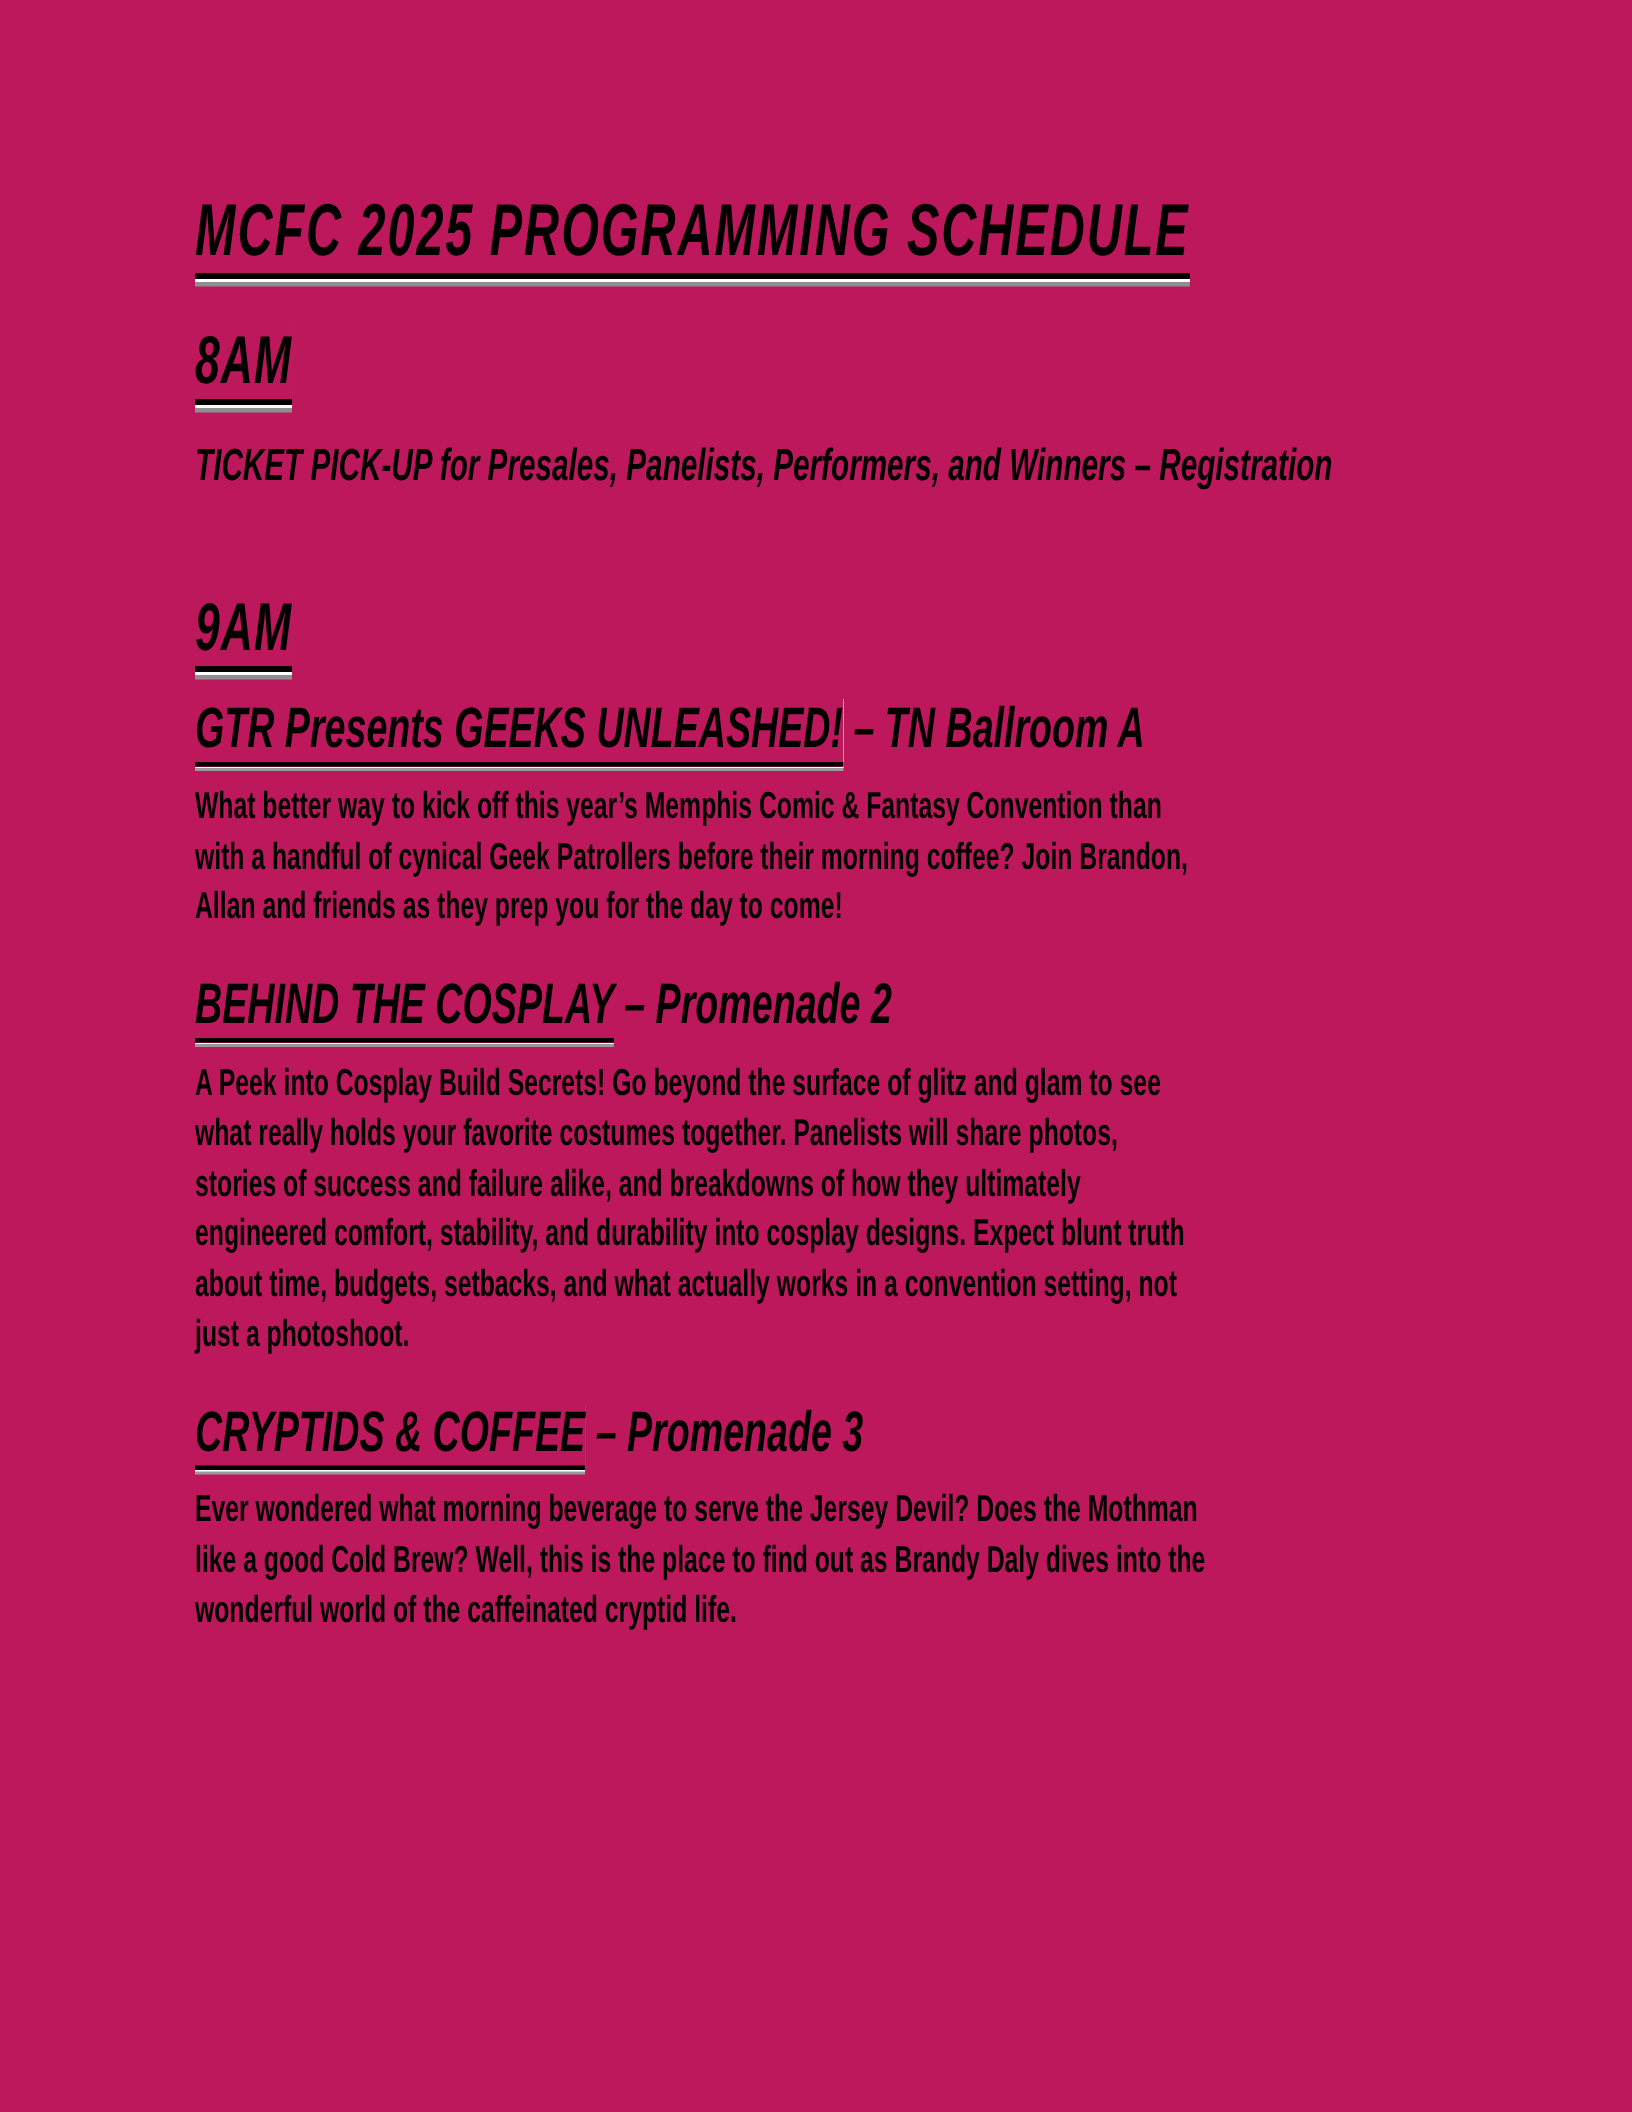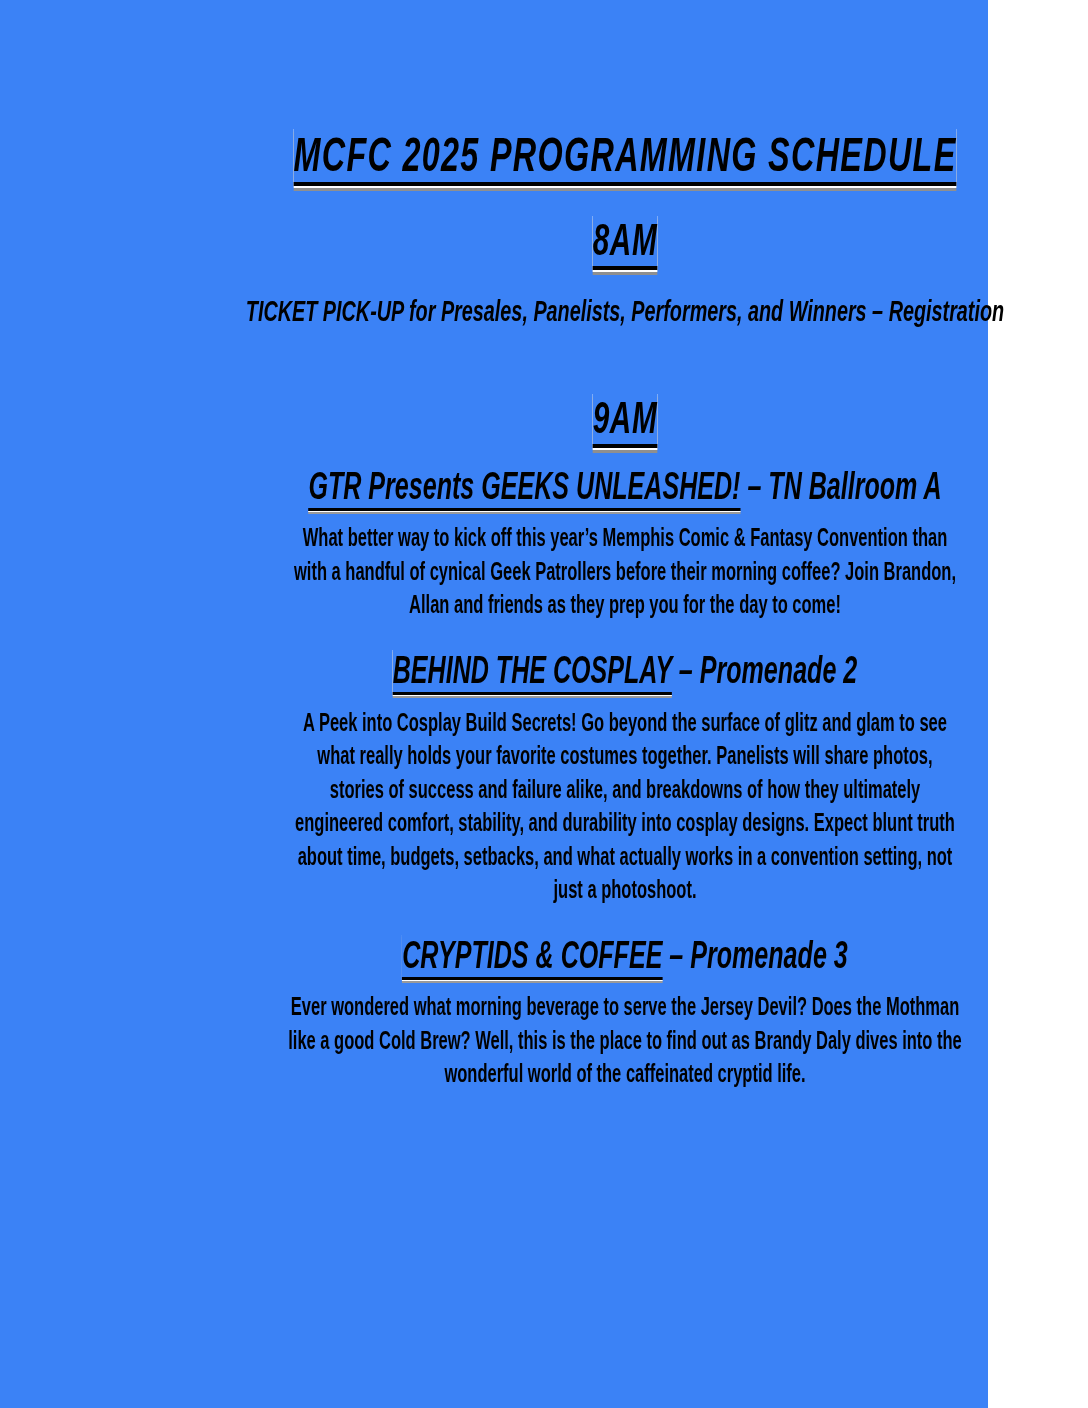--- a/index.html
+++ b/index.html
@@ -4,24 +4,23 @@
 <style>
   * { margin: 0; padding: 0; box-sizing: border-box; }
   html, body {
     width: 1088px; height: 1408px;
     background: #ffffff;
     font-family: "Liberation Sans", sans-serif;
     overflow: hidden;
   }
   .page {
     position: relative;
-    width: 988px; height: 1408px;
-    background: #3b82f6;
+    width: 1088px; height: 1408px;
+    background: #be185d;
     color: #000000;
-    text-align: center;
   }
   
   .content {
     position: absolute;
     left: 130px; top: 0;
     width: 1500px;
     transform: scaleX(0.66);
     transform-origin: 0 0;
     color: #000000;
     font-weight: bold;

